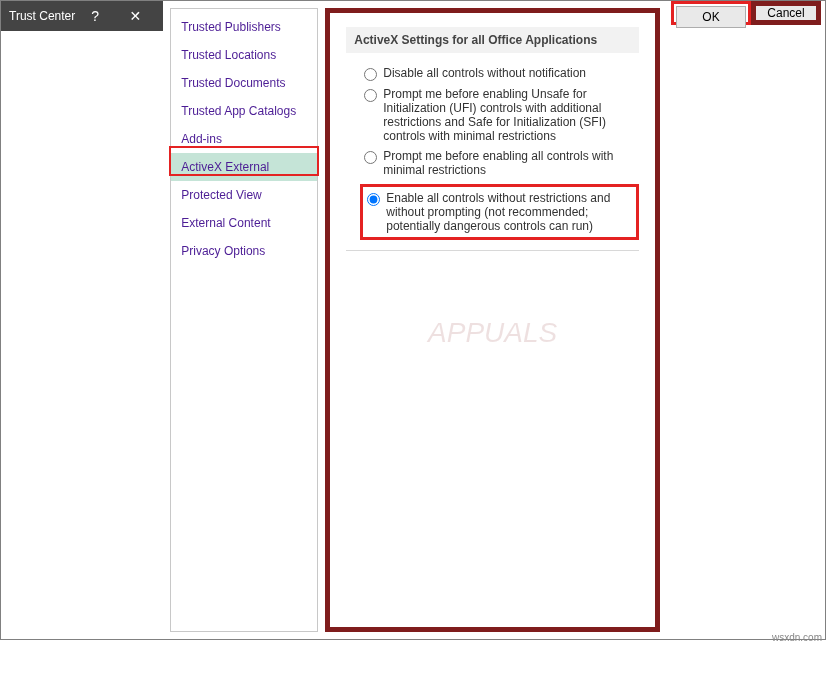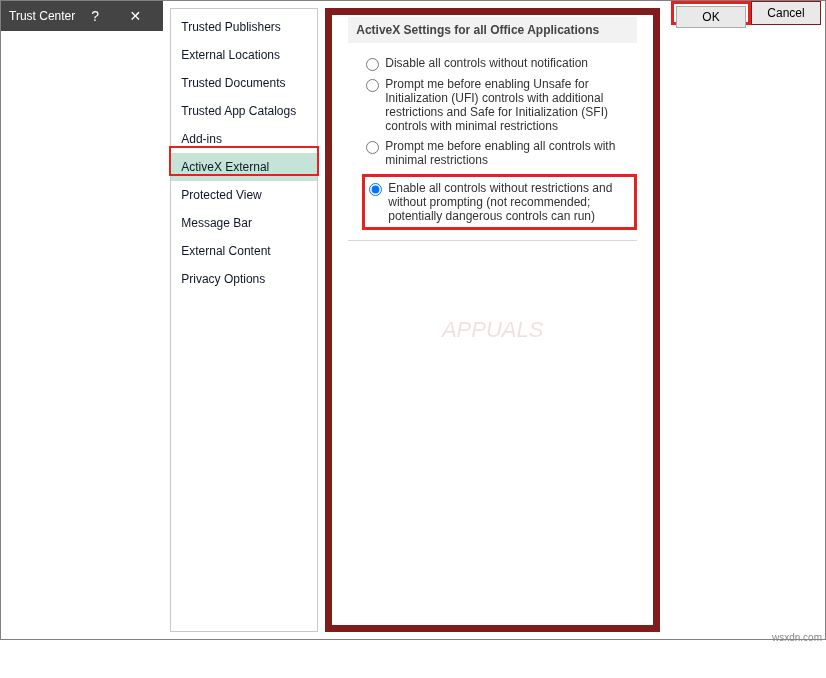--- a/index.html
+++ b/index.html
@@ -47,34 +47,34 @@
     width: 148px;
     border: 1px solid #c8c8c8;
     background: #fff;
     padding: 4px 0;
     position: relative;
   }
   .sidebar-item {
     padding: 7px 10px;
     cursor: pointer;
     font-size: 12px;
-    color: #0f172a;
+    color: #4c1d95;
   }
   .sidebar-item.selected {
     background: #c5e4d7;
   }
   .sidebar-highlight {
     position:absolute;
     border:2px solid #e42222;
   }
   .content {
     flex: 1;
-    border: 7px solid #7f1d1d;
-    background: #fff;
-    padding: 2px 16px;
+    border: 5px solid #7f1d1d;
+    background: #fff;
+    padding: 14px 16px;
     position: relative;
   }
   .section-header {
     background: #f2f2f2;
     padding: 6px 8px;
     font-weight: bold;
     color: #444;
     font-size: 12px;
     margin-bottom: 10px;
   }
@@ -117,39 +117,39 @@
     height: 40px;
     display: flex;
     justify-content: flex-end;
     align-items: flex-start;
     padding: 0 4px;
     gap: 0;
   }
   .btn {
     min-width: 70px;
     height: 24px;
-    border: 1px solid #7f1d1d;
+    border: 5px solid #7f1d1d;
     background: #e9e9e9;
     font-size: 12px;
     cursor: pointer;
     font-family: inherit;
   }
   .btn.ok-wrap { border:3px solid #e42222; padding:2px; background:transparent;}
   .btn-inner { width:70px; height:22px; border:1px solid #adadad; background:#e9e9e9; font-size:12px; font-family:inherit; cursor:pointer;}
   input[type=radio], input[type=checkbox]{
     margin-top:2px;
     width:13px;height:13px;
     cursor:pointer;
   }
   .watermark {
     position:absolute;
     left:50%; top:50%;
     transform:translate(-50%,-10%);
     opacity:0.13;
-    font-size:22px;
+    font-size:28px;
     font-style:italic;
     color:#7f1d1d;
     display:flex;
     align-items:center;
     gap:4px;
     pointer-events:none;
     white-space:nowrap;
   }
   .credit {
     position:absolute;
@@ -168,27 +168,26 @@
   <div class="titlebar">
     <span class="titlebar-title">Trust Center</span>
     <span class="titlebar-btn">?</span>
     <span class="titlebar-btn">✕</span>
   </div>
 
   <div class="body">
 
     <div class="sidebar">
       <div class="sidebar-item">Trusted Publishers</div>
-      <div class="sidebar-item">External Locations</div>
+      <div class="sidebar-item">Trusted Locations</div>
       <div class="sidebar-item">Trusted Documents</div>
       <div class="sidebar-item">Trusted App Catalogs</div>
       <div class="sidebar-item">Add-ins</div>
       <div class="sidebar-item selected" style="position:relative;">ActiveX External</div>
       <div class="sidebar-item">Protected View</div>
-      <div class="sidebar-item">Message Bar</div>
       <div class="sidebar-item">External Content</div>
       <div class="sidebar-item">Privacy Options</div>
       <div class="sidebar-highlight" style="left:-2px;top:137px;width:150px;height:30px;"></div>
     </div>
 
     <div class="content">
       <div class="section-header">ActiveX Settings for all Office Applications</div>
 
       <div class="radio-group">
         <div class="radio-row">

